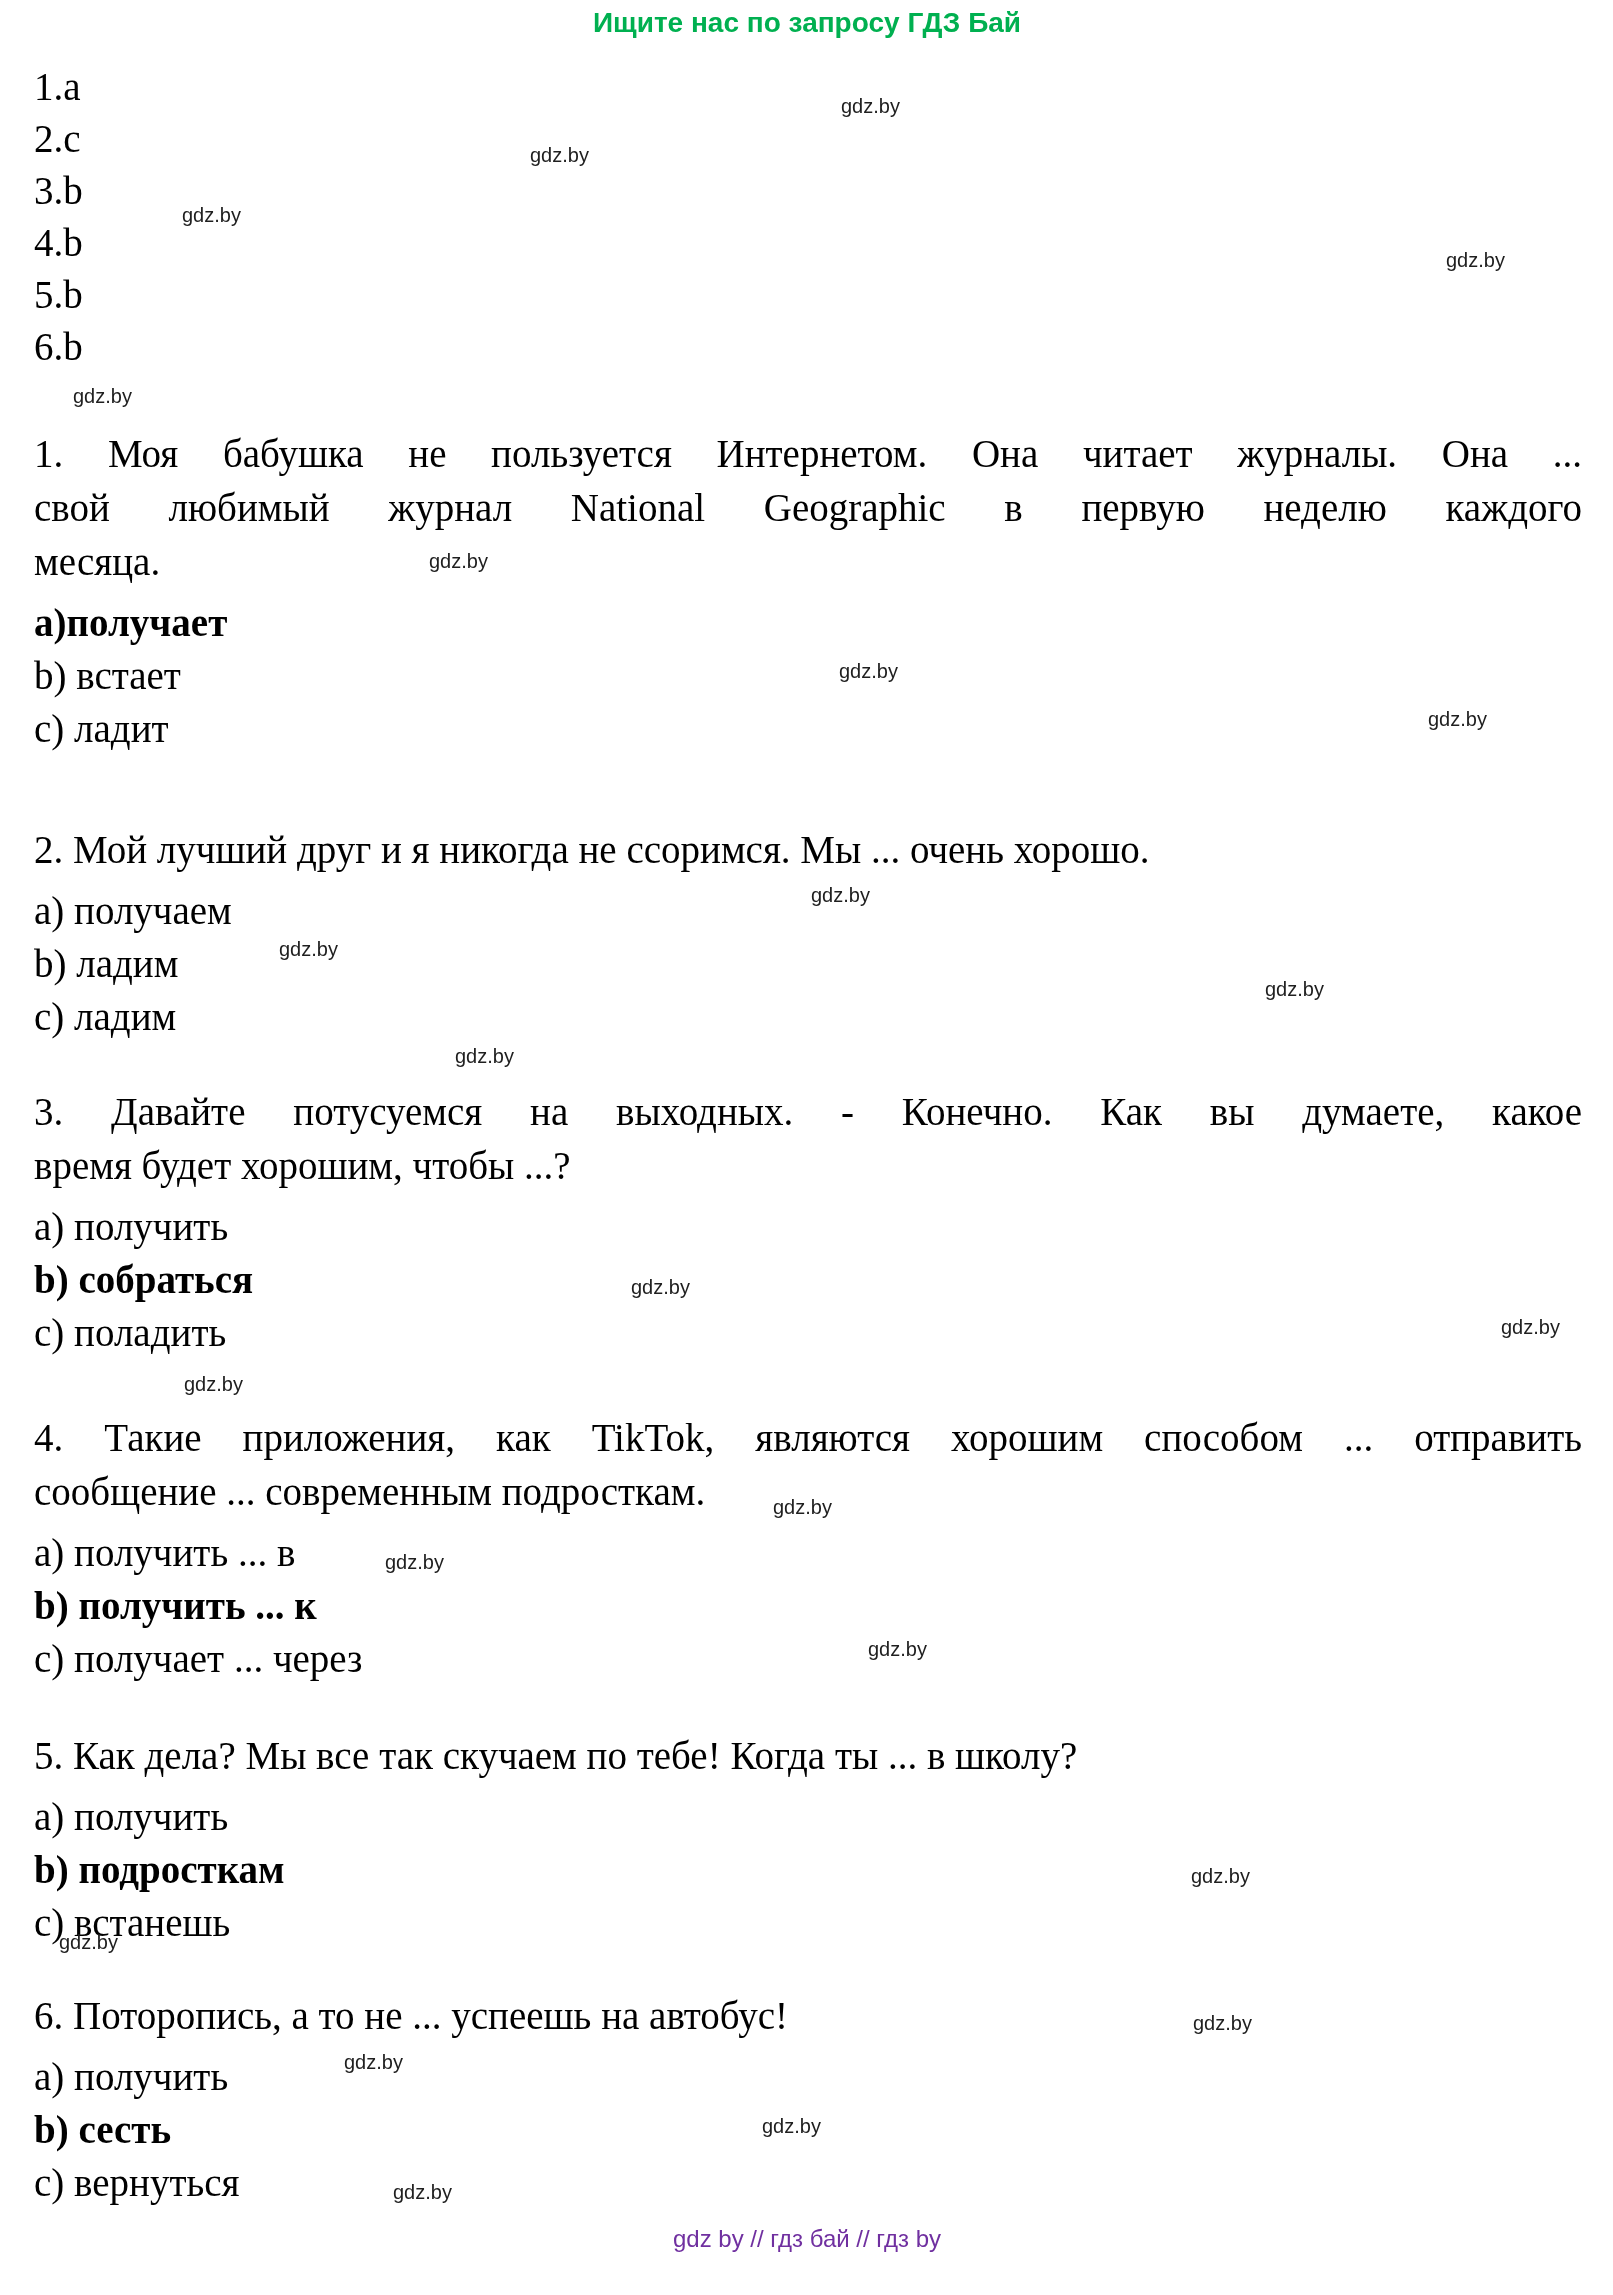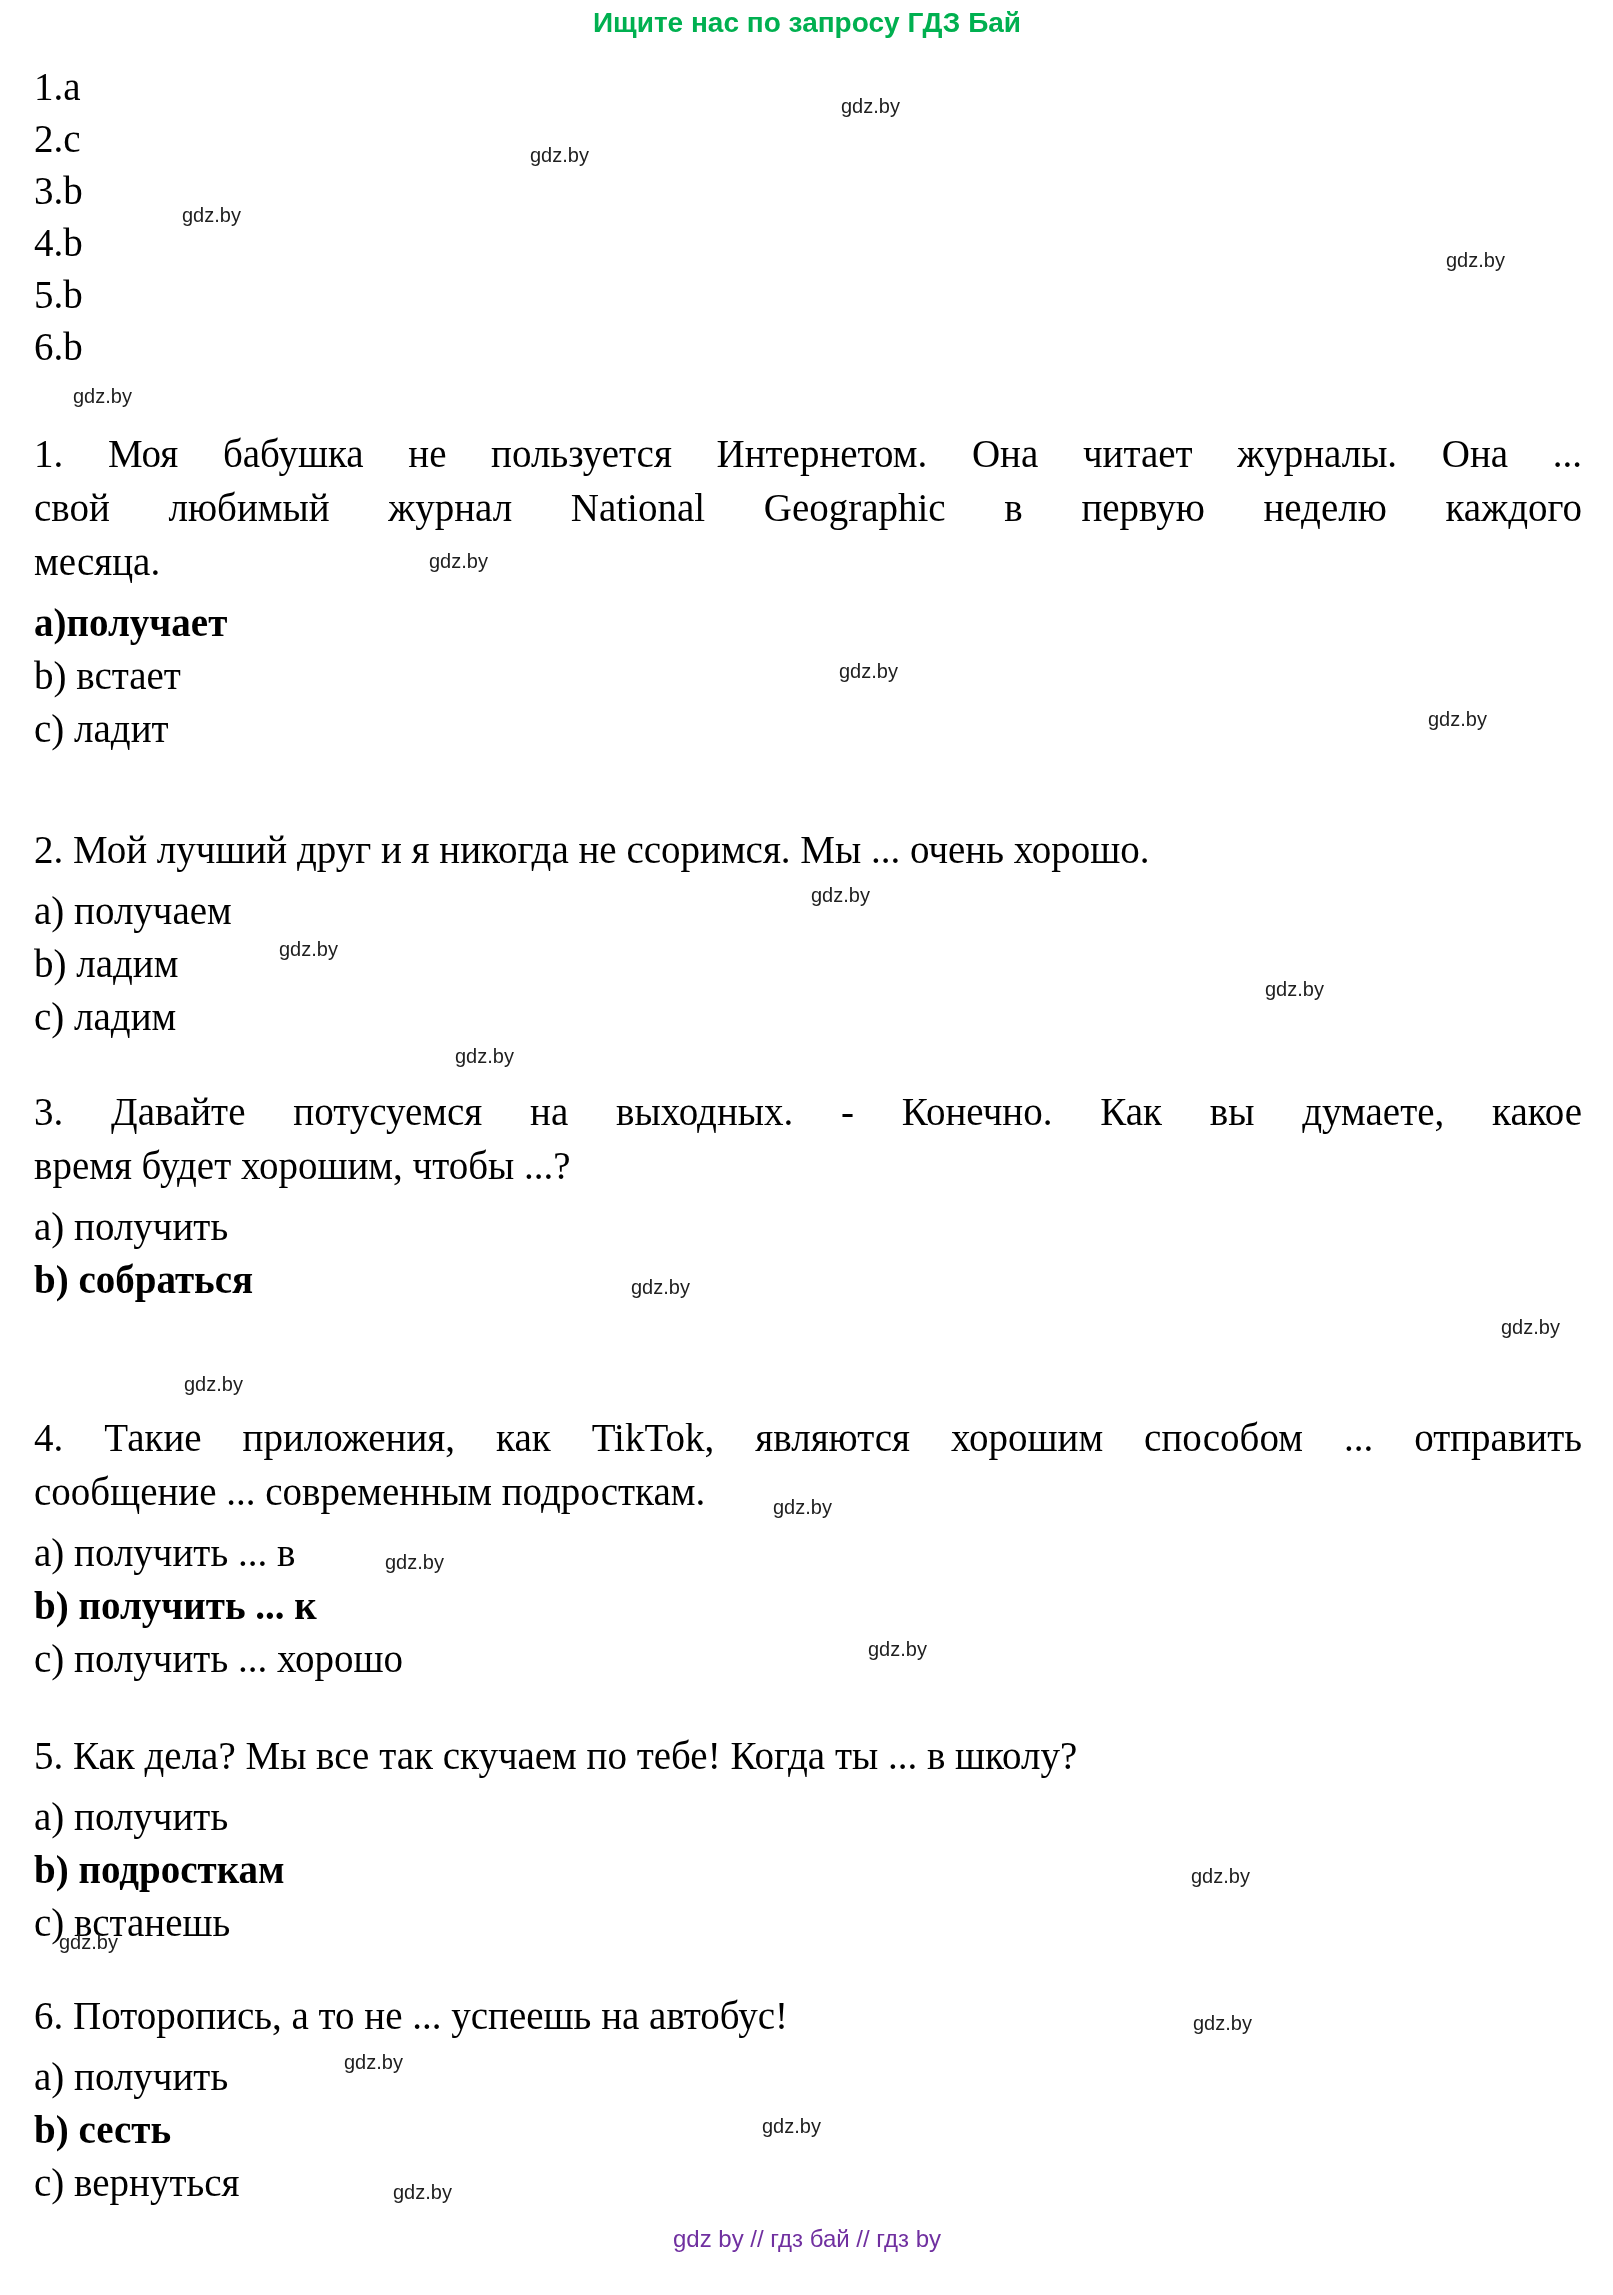--- a/index.html
+++ b/index.html
@@ -97,30 +97,31 @@
     <div class="opt">c) ладим</div>
   </div>
 </section>
 
 <section class="question" style="top:1085px">
   <div class="jline">3. Давайте потусуемся на выходных. - Конечно. Как вы думаете, какое</div>
   <div class="line">время будет хорошим, чтобы ...?</div>
   <div class="opts">
     <div class="opt">a) получить</div>
     <div class="opt bold">b) собраться</div>
+    <div class="opt">c) поладить</div>
   </div>
 </section>
 
 <section class="question" style="top:1411px">
   <div class="jline">4. Такие приложения, как TikTok, являются хорошим способом ... отправить</div>
   <div class="line">сообщение ... современным подросткам.</div>
   <div class="opts">
     <div class="opt">a) получить ... в</div>
     <div class="opt bold">b) получить ... к</div>
-    <div class="opt">c) получить ... хорошо</div>
+    <div class="opt">c) получает ... через</div>
   </div>
 </section>
 
 <section class="question" style="top:1729px">
   <div class="line">5. Как дела? Мы все так скучаем по тебе! Когда ты ... в школу?</div>
   <div class="opts">
     <div class="opt">a) получить</div>
     <div class="opt bold">b) подросткам</div>
     <div class="opt">c) встанешь</div>
   </div>

